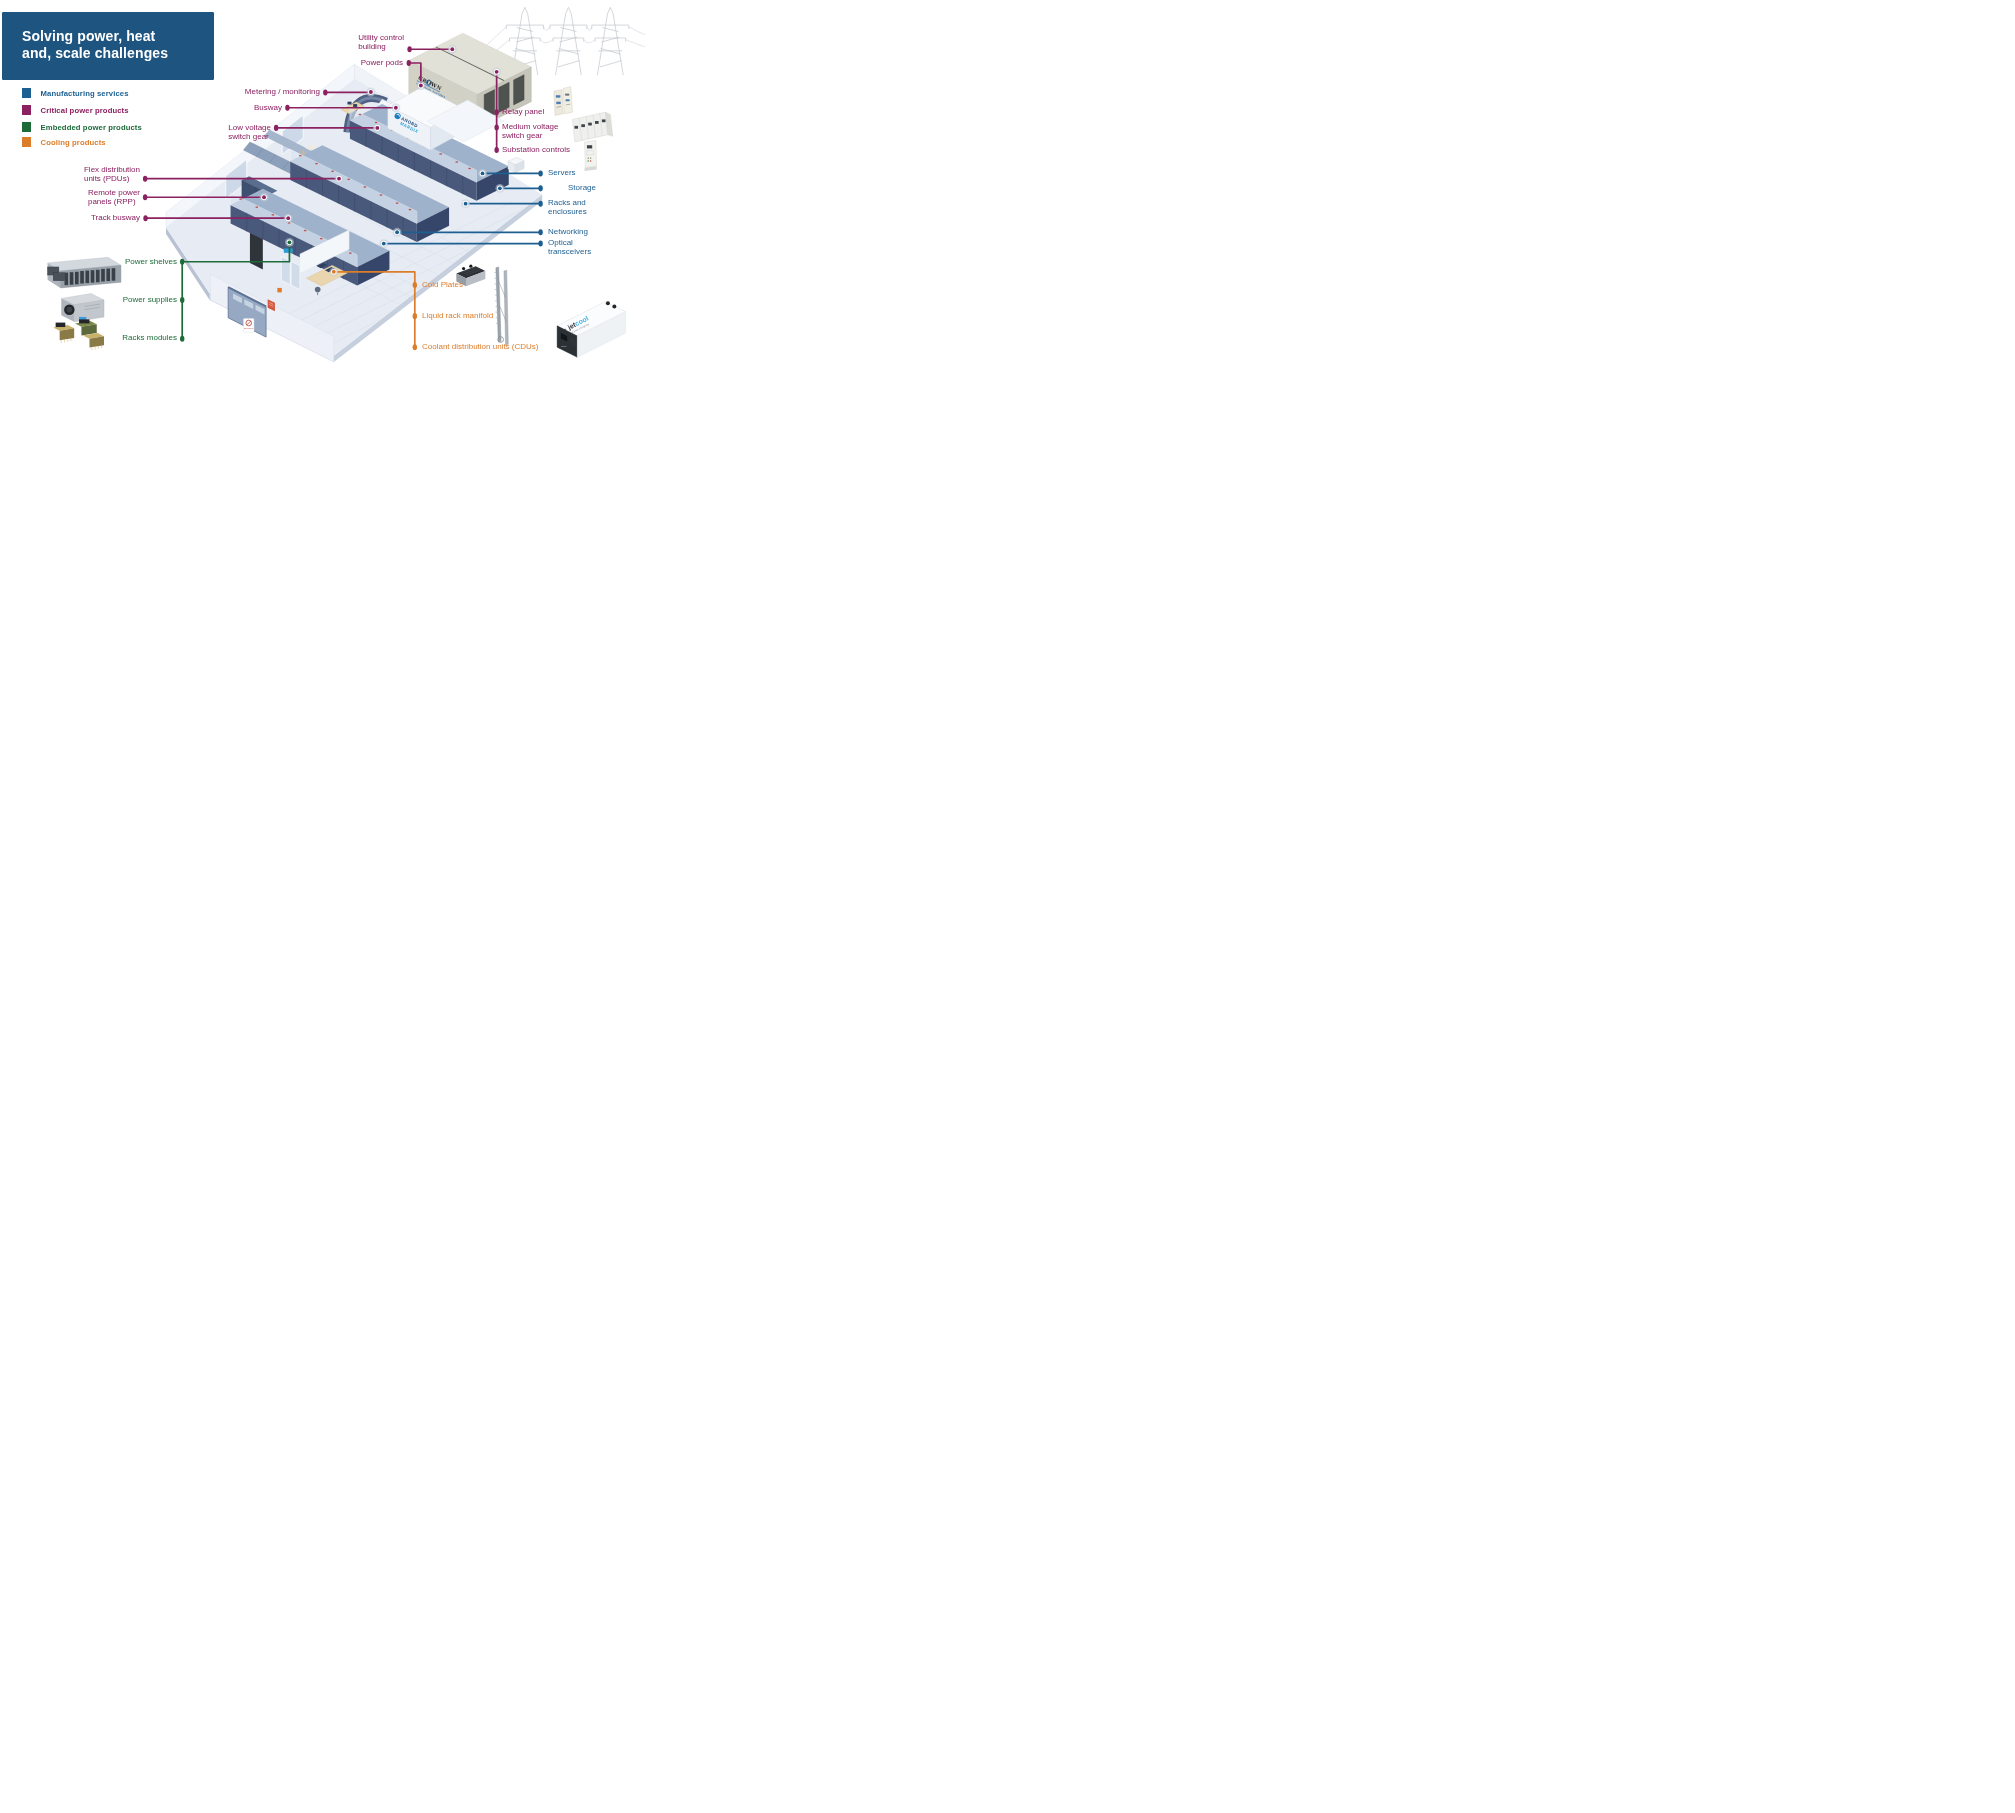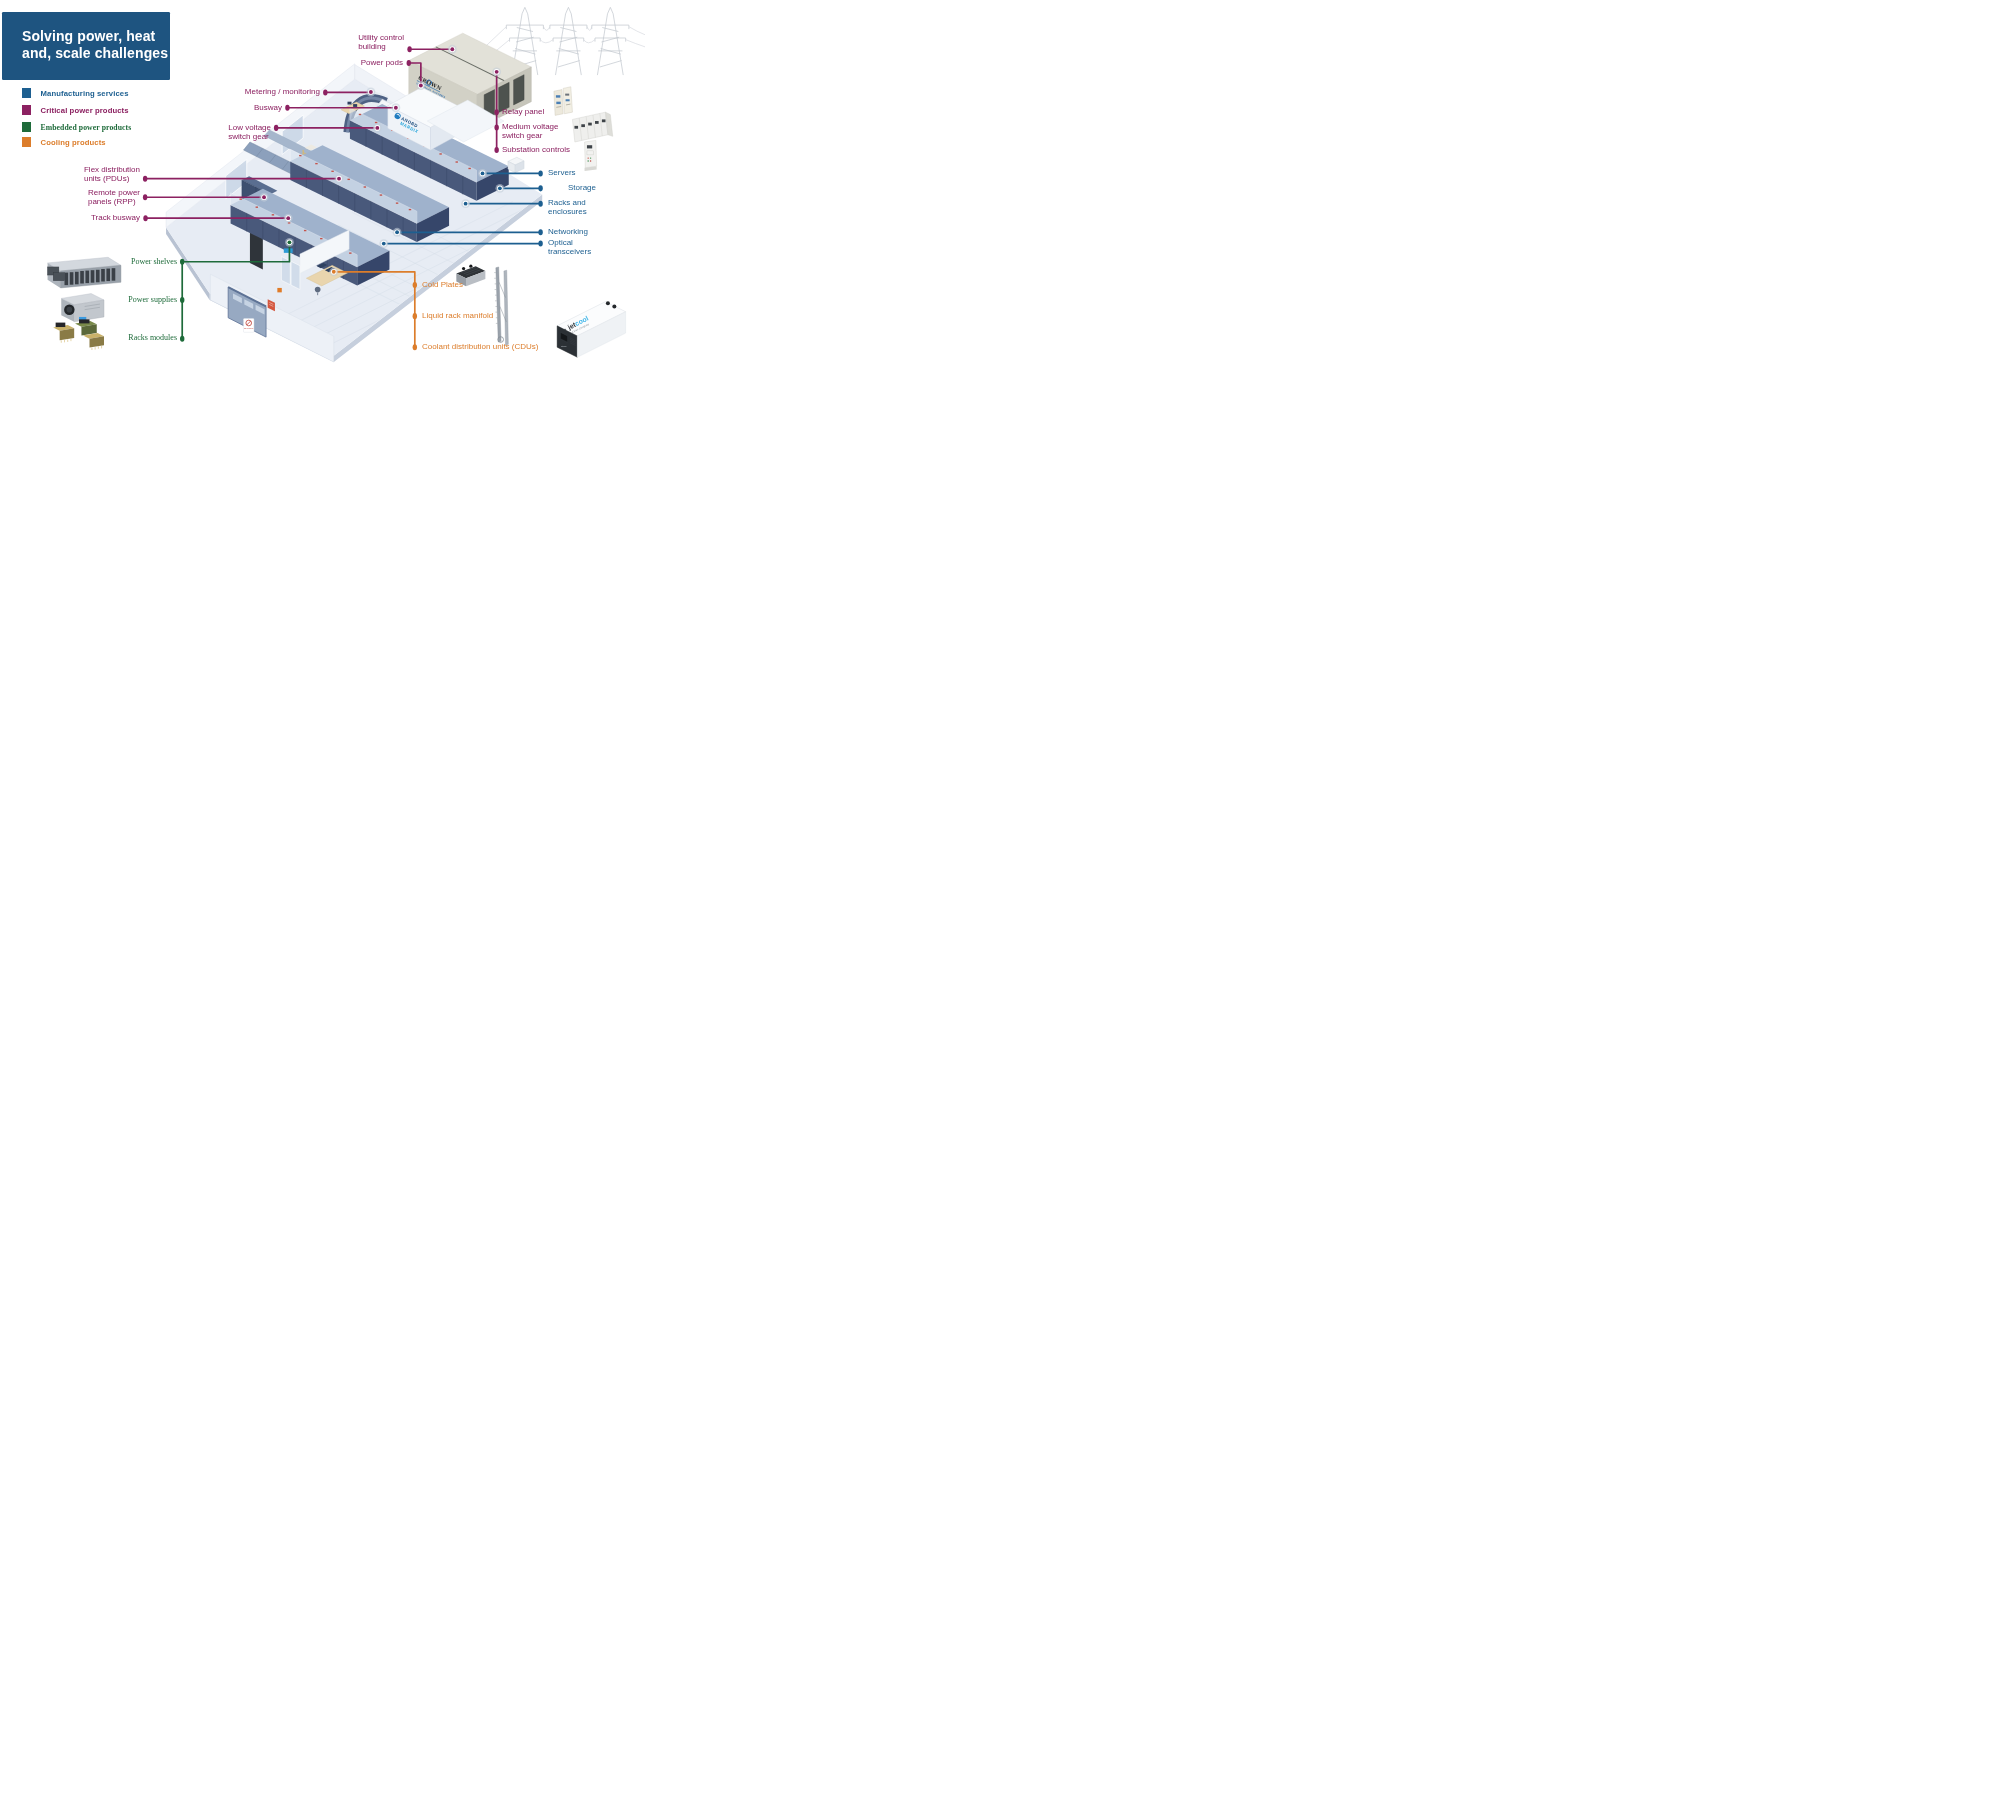--- a/index.html
+++ b/index.html
@@ -1,33 +1,33 @@
 <!DOCTYPE html>
 <html style="--color-manufacturing: #1D5F90; --color-critical: #8C2161; --color-embedded: #1E6B3A; --color-cooling: #DC7D2B; --color-title_bg: #1E5480; --color-callout_halo: #C3CDD9;font-size:6.4px"><head>
 <meta charset="utf-8">
 <style>
   html,body{margin:0;padding:0;background:#fff;}
   .stage{position:relative;width:645px;height:363px;background:#fff;overflow:hidden;
          font-family:"Liberation Sans", sans-serif;}
   svg{position:absolute;left:0;top:0;}
   
-  .title-box{position:absolute;left:2px;top:11.7px;width:168px;height:68px;
+  .title-box{position:absolute;left:2px;top:11.7px;width:212px;height:68px;
              background:var(--color-title_bg,#1E5480);border-radius:1.2px;
              color:#fff;padding:16px 0 0 20px;box-sizing:border-box;}
   .title-line{font-size:14px;font-weight:700;line-height:17px;letter-spacing:0.1px;}
   
   .legend-item{position:absolute;left:22px;display:flex;align-items:flex-end;height:9.7px;}
   .legend-sq{display:inline-block;width:8.5px;height:9.3px;margin-right:10px;}
   .legend-text{font-size:7.7px;font-weight:700;letter-spacing:0.1px;white-space:nowrap;}
   
   .lbl{position:absolute;font-size:8px;line-height:8.5px;white-space:nowrap;font-weight:400;}
   .ta-r{text-align:left;}
   .c-crit{color:var(--color-critical,#8C2161);}
   .c-mfg{color:var(--color-manufacturing,#1D5F90);}
-  .c-emb{color:var(--color-embedded,#1E6B3A);font-family:Liberation Serif, serif;}
+  .c-emb{color:var(--color-embedded,#1E6B3A);}
   .c-cool{color:var(--color-cooling,#DC7D2B);}
   
   .ln{fill:none;stroke-width:4.2px;stroke-linecap:round;stroke-linejoin:round;}
   .ln-crit{stroke:var(--color-critical,#8C2161);}
   .ln-mfg{stroke:var(--color-manufacturing,#1D5F90);}
   .ln-emb{stroke:var(--color-embedded,#1E6B3A);}
   .ln-cool{stroke:var(--color-cooling,#DC7D2B);}
   .dot-crit{fill:var(--color-critical,#8C2161);}
   .dot-mfg{fill:var(--color-manufacturing,#1D5F90);}
   .dot-emb{fill:var(--color-embedded,#1E6B3A);}

